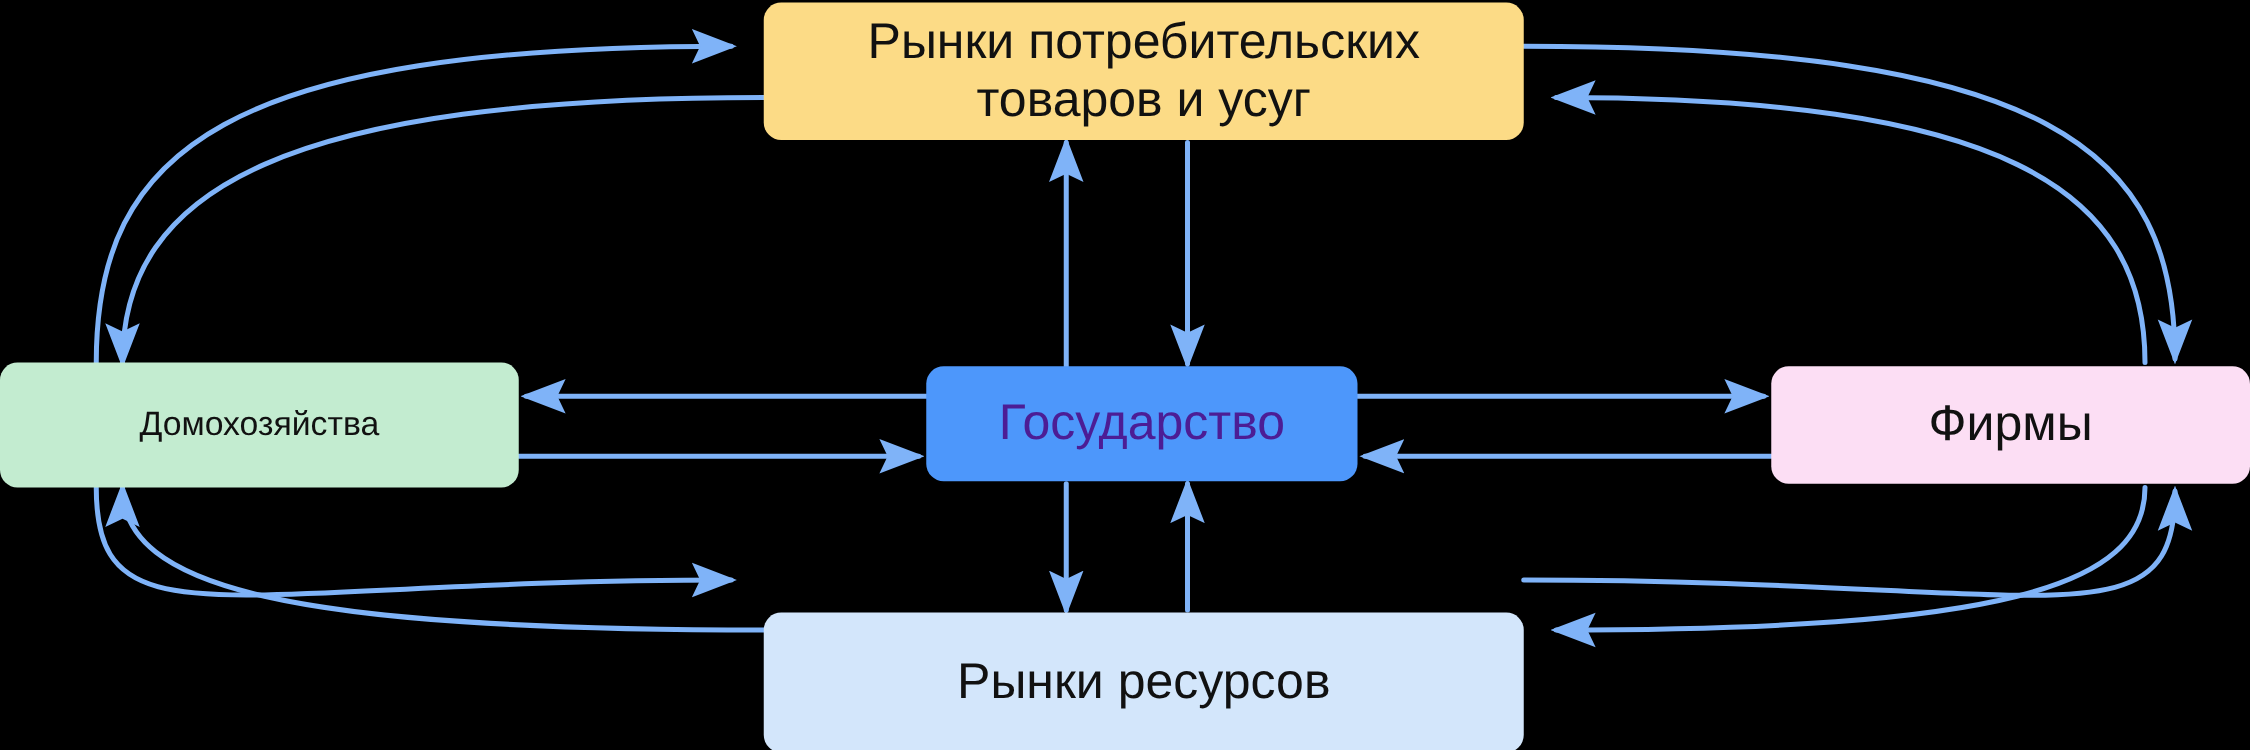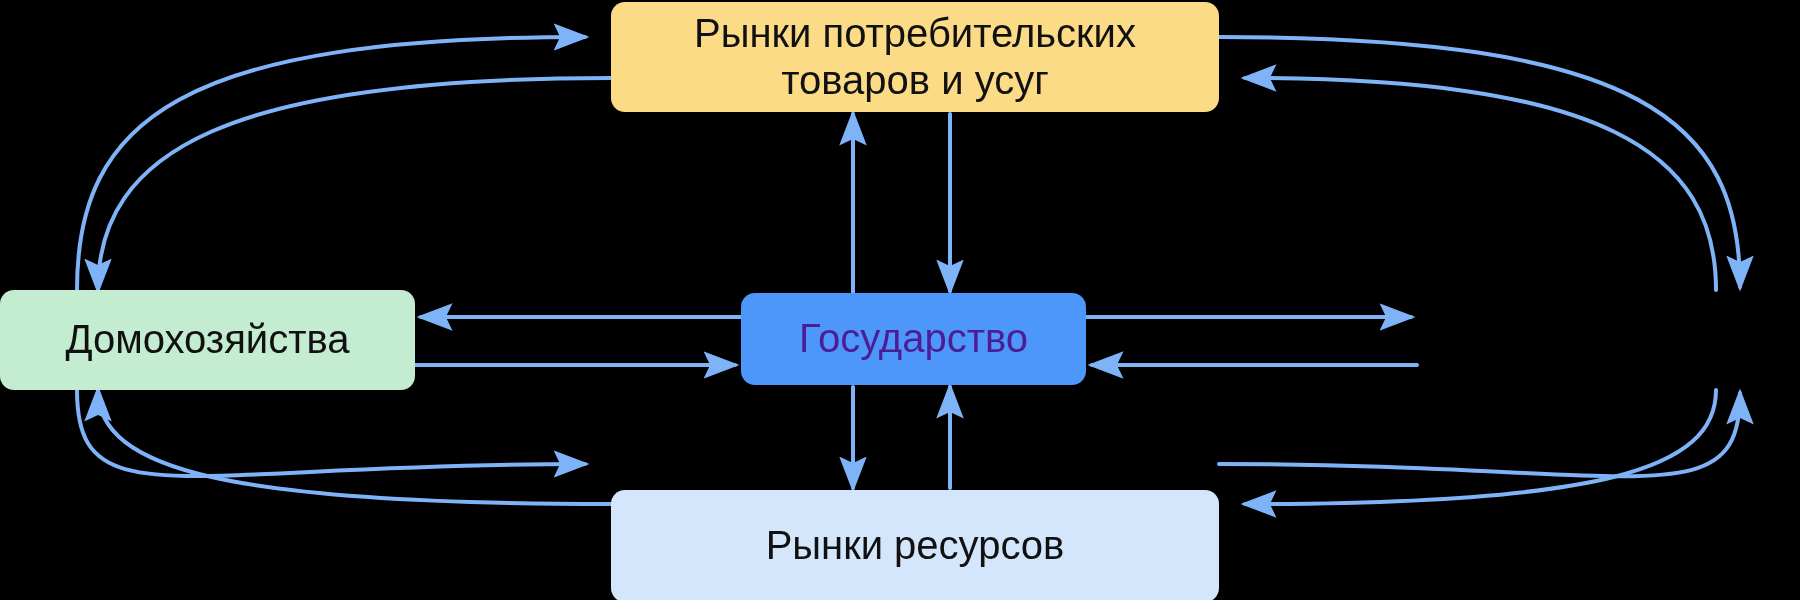--- a/index.html
+++ b/index.html
@@ -43,21 +43,21 @@
     color: #111111;
     font-size: 40px;
   }
   .node-left {
     left: 0px;
     top: 290px;
     width: 415px;
     height: 100px;
     background: #c3ecd0;
     color: #111111;
-    font-size: 40px;
+    font-size: 27px;
   }
   .node-center {
     left: 741px;
     top: 293px;
     width: 345px;
     height: 92px;
     background: #4d97fb;
     color: #4c1d95;
     font-size: 40px;
   }
@@ -128,16 +128,17 @@
     </g>
   </svg>
 
   <div class="node node-top">Рынки потребительских
 товаров и усуг</div>
 
   <div class="node node-left">Домохозяйства</div>
 
   <div class="node node-center">Государство</div>
 
+  <div class="node node-right">Фирмы</div>
 
   <div class="node node-bottom">Рынки ресурсов</div>
 
 </div>
 
 </body></html>

